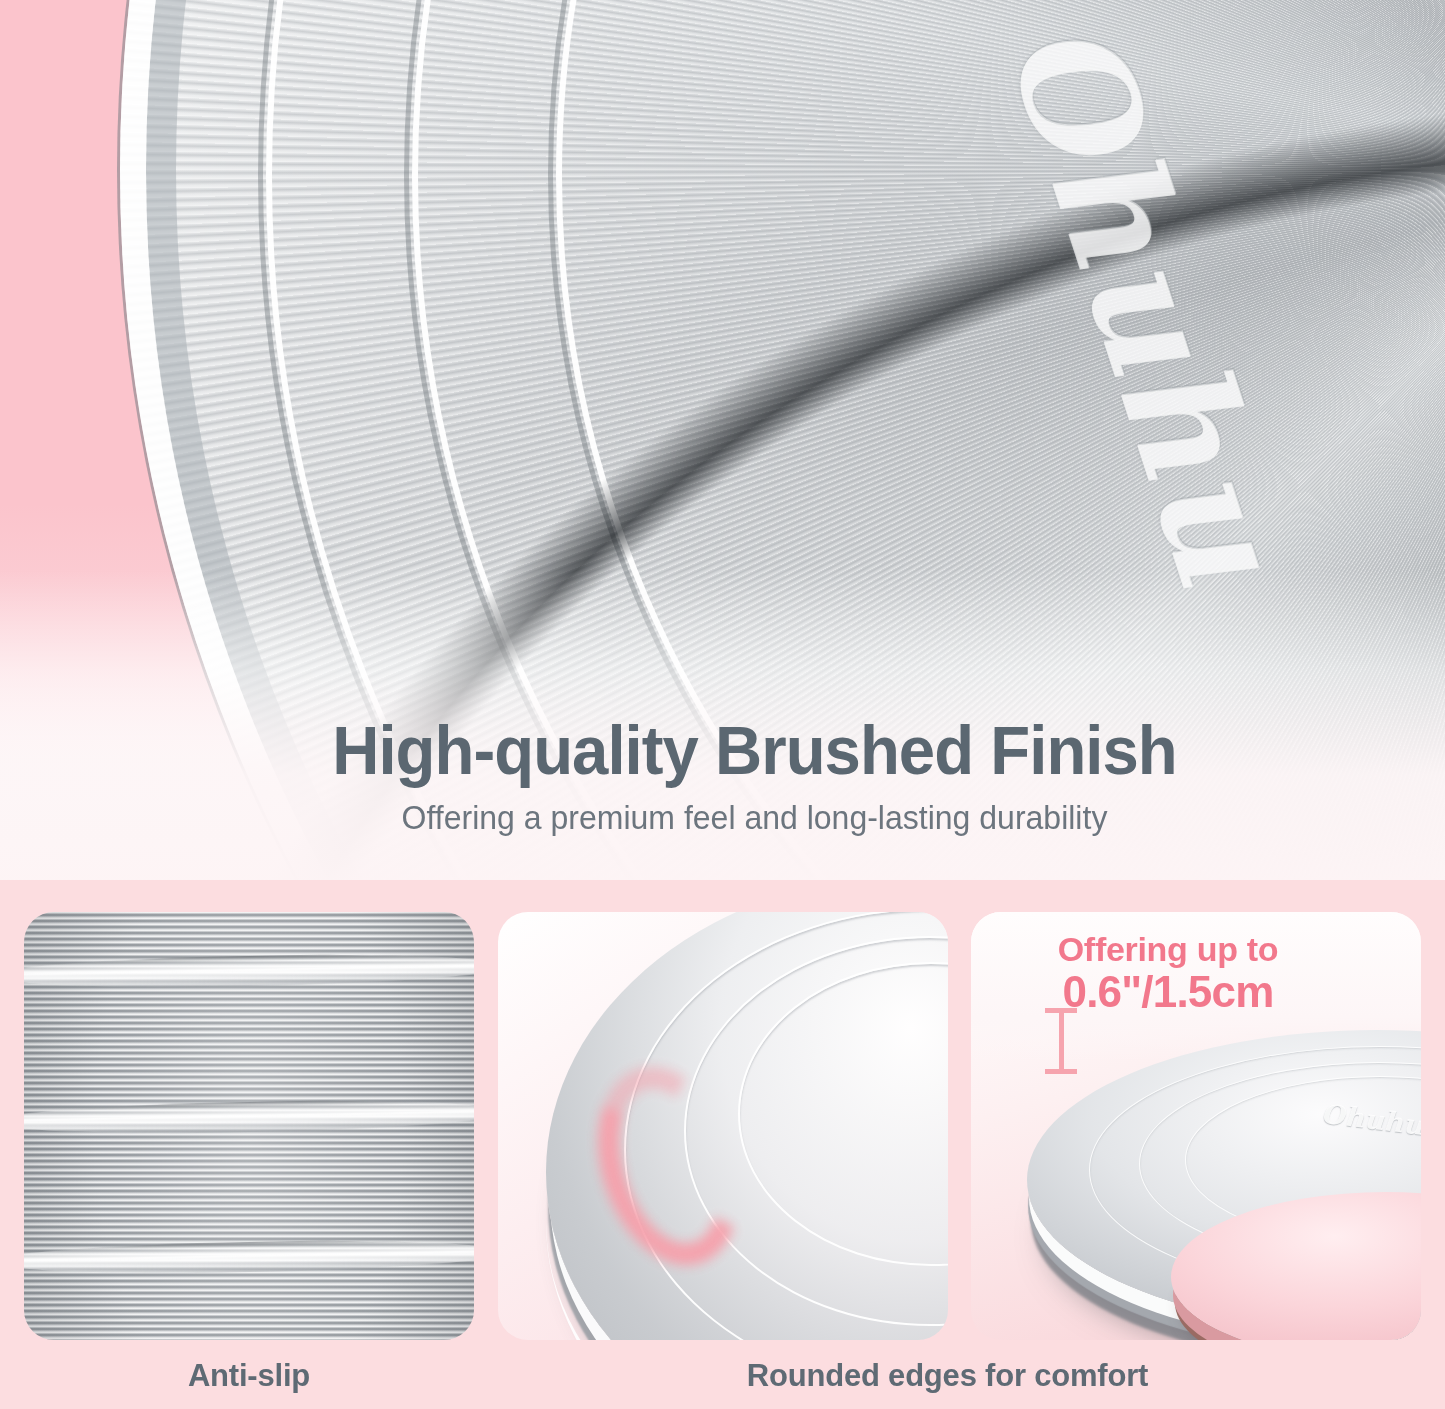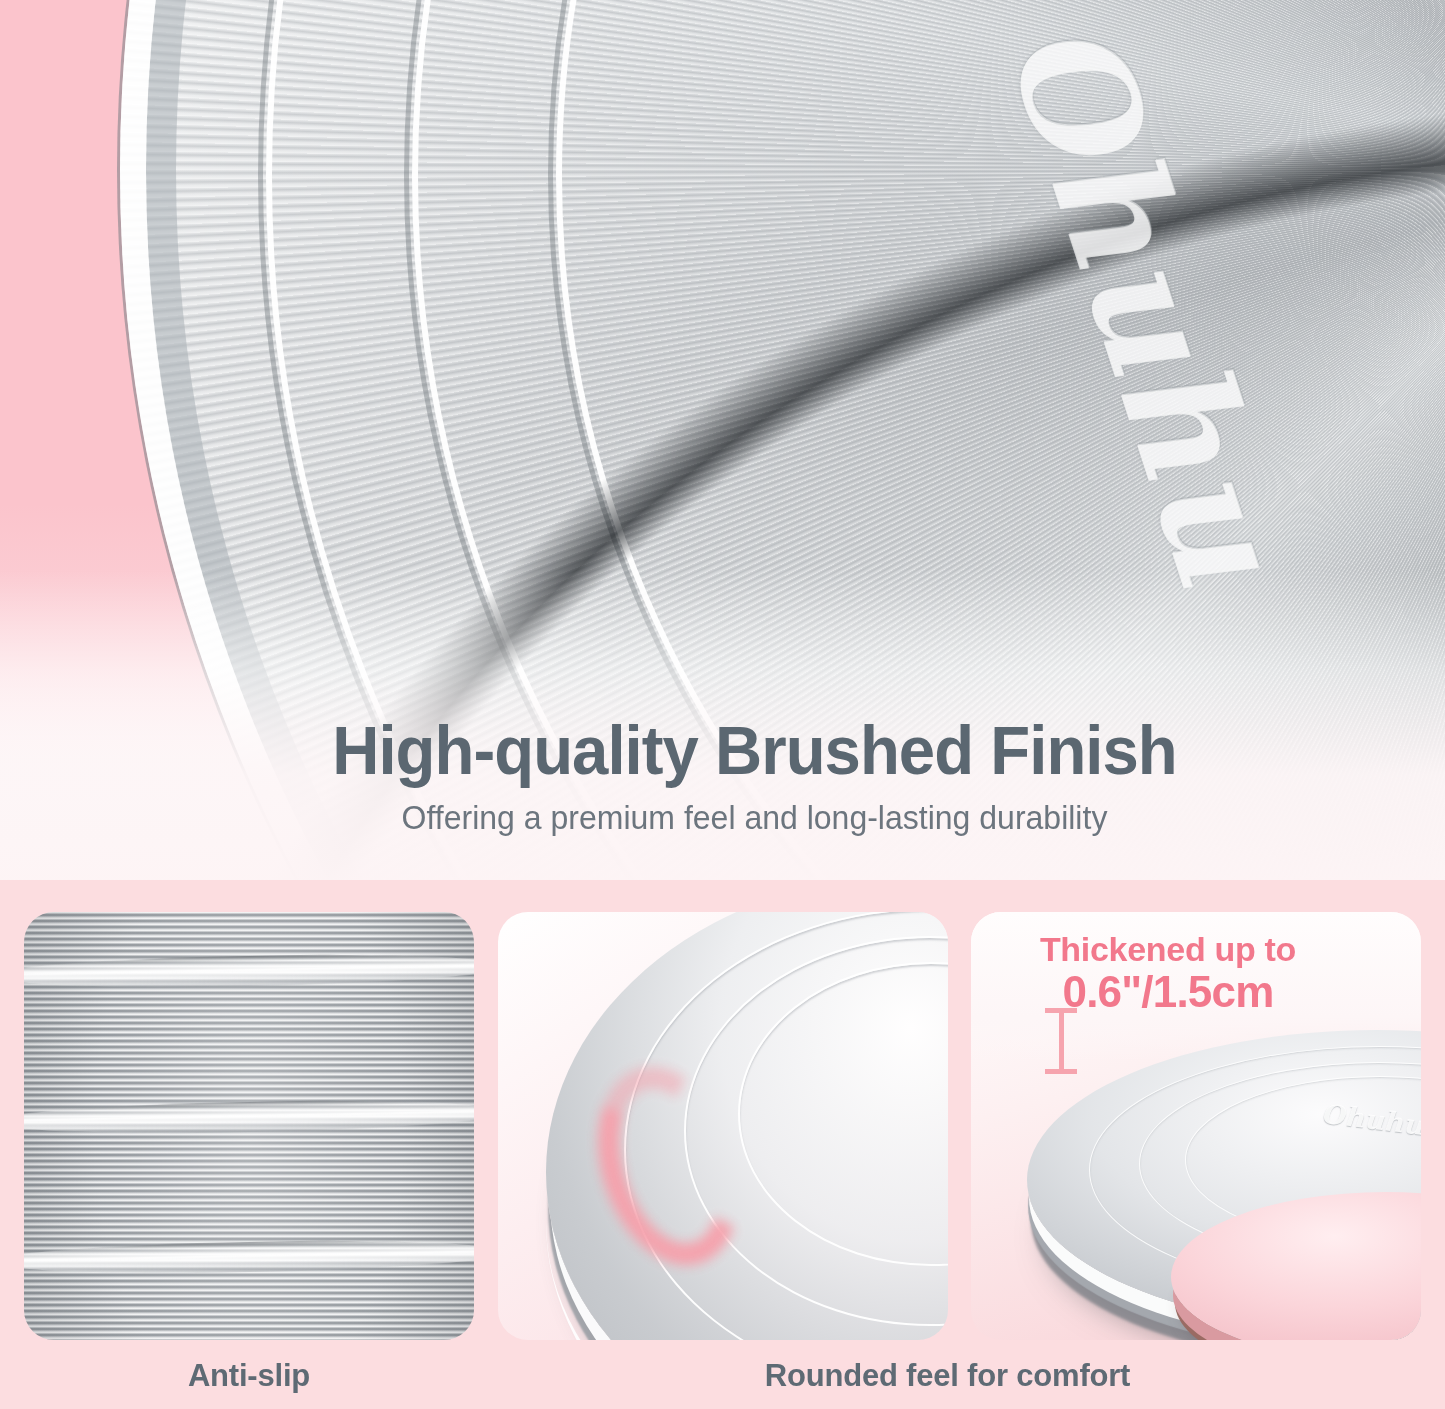--- a/index.html
+++ b/index.html
@@ -505,28 +505,28 @@
 
         <div class="c3-pink-plate"></div>
 
         <div class="ibeam">
           <div class="cap top"></div>
           <div class="stem"></div>
           <div class="cap bot"></div>
         </div>
 
         <div class="c3-badge">
-          <div class="l1">Thickened up to</div>
+          <div class="l1">Offering up to</div>
           <div class="l2">0.6"/1.5cm</div>
         </div>
       </div>
 
     </div>
 
     <div class="captions">
       <div class="caption">Anti-slip</div>
       <div class="cap-gap"></div>
-      <div class="caption">Rounded feel for comfort</div>
+      <div class="caption">Rounded edges for comfort</div>
       <div class="cap-gap"></div>
     </div>
 
   </div>
 </div>
 
 </body></html>

